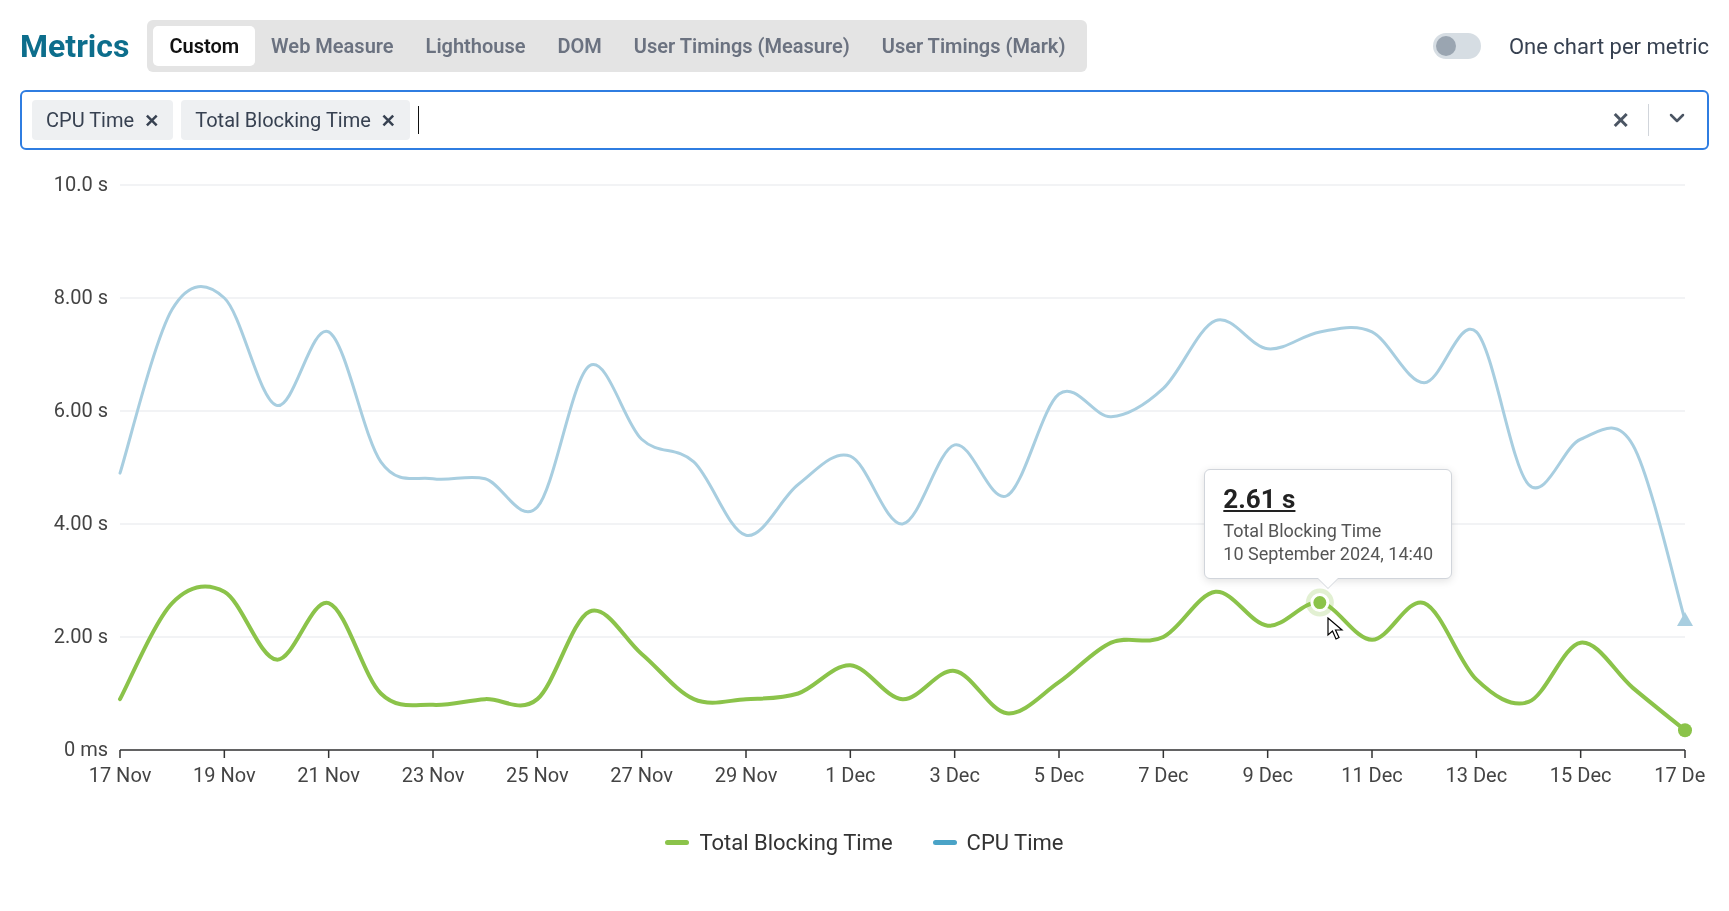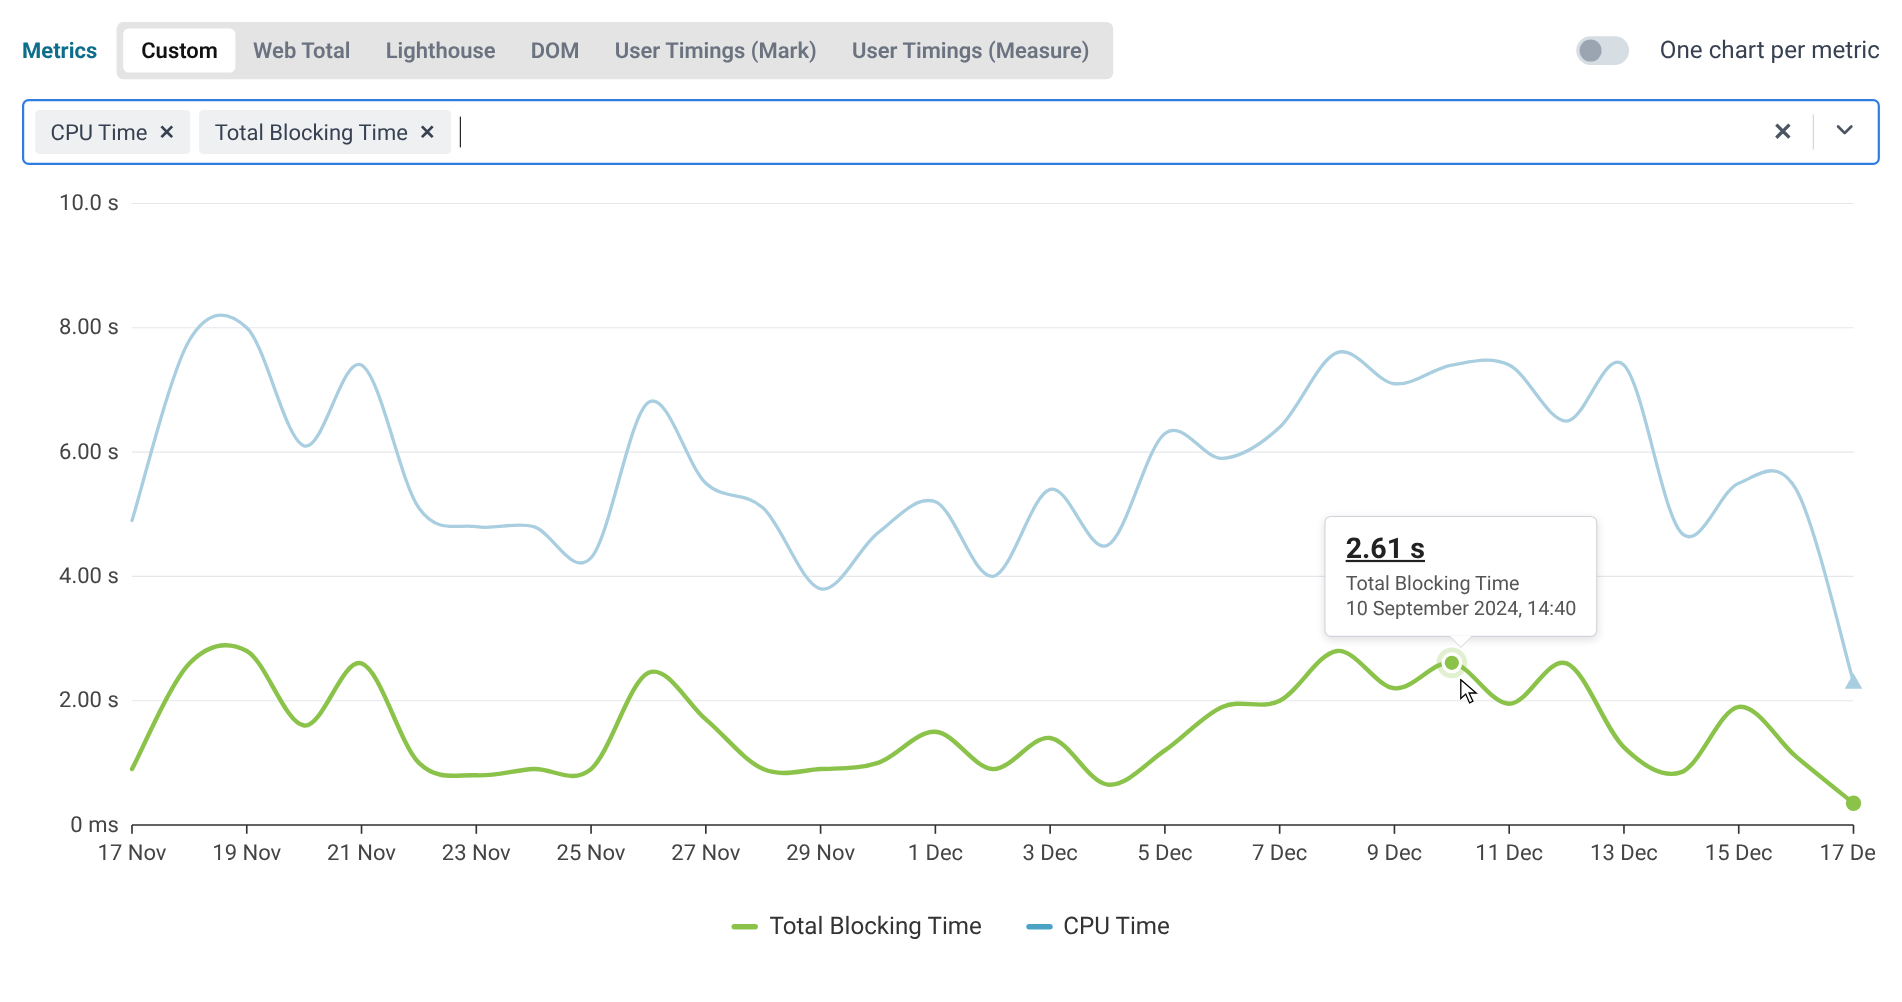--- a/index.html
+++ b/index.html
@@ -15,21 +15,21 @@
     align-items: center;
     justify-content: space-between;
     margin-bottom: 18px;
   }
   .header-left {
     display: flex;
     align-items: center;
     gap: 18px;
   }
   .title {
-    font-size: 20px;
+    font-size: 32px;
     font-weight: 700;
     color: #0d6e8c;
   }
   .tabs {
     display: flex;
     background: #e4e4e4;
     border-radius: 6px;
     padding: 6px;
     gap: 0;
   }
@@ -191,25 +191,25 @@
   }
 </style>
 </head>
 <body>
 
 <div class="header-row">
   <div class="header-left">
     <div class="title">Metrics</div>
     <div class="tabs" id="tabs-group">
         <div class="tab active">Custom</div>
-        <div class="tab">Web Total</div>
+        <div class="tab">Web Measure</div>
         <div class="tab">Lighthouse</div>
         <div class="tab">DOM</div>
+        <div class="tab">User Timings (Measure)</div>
         <div class="tab">User Timings (Mark)</div>
-        <div class="tab">User Timings (Measure)</div>
       </div>
   </div>
   <div class="header-right">
     <div class="toggle">
       <div class="toggle-knob"></div>
     </div>
     <div class="toggle-label">One chart per metric</div>
   </div>
 </div>
 

